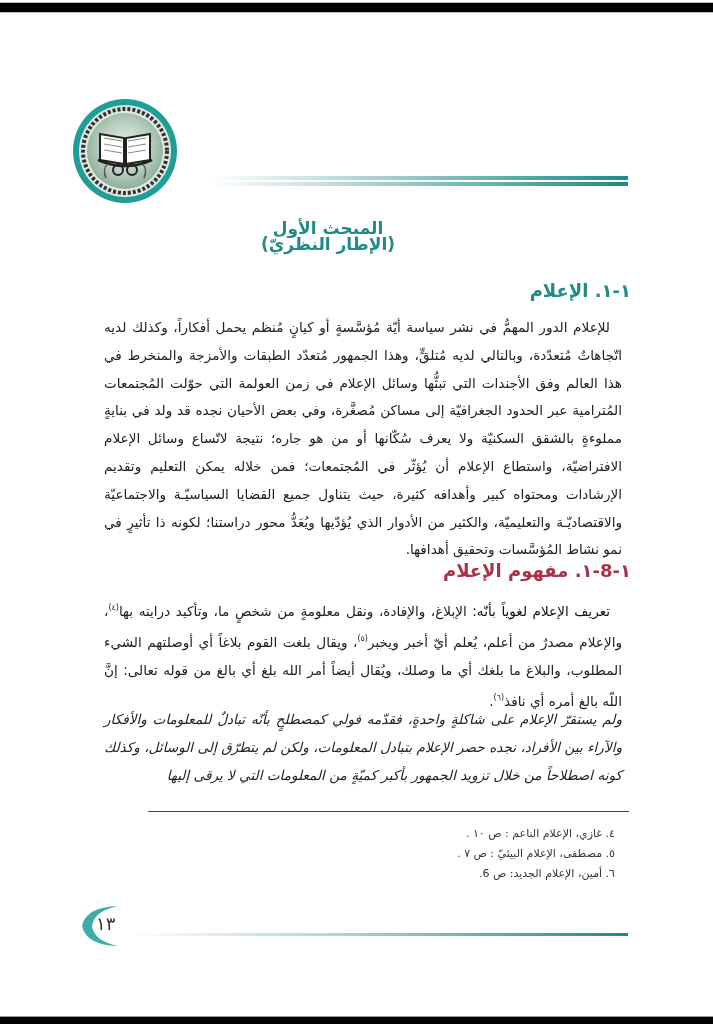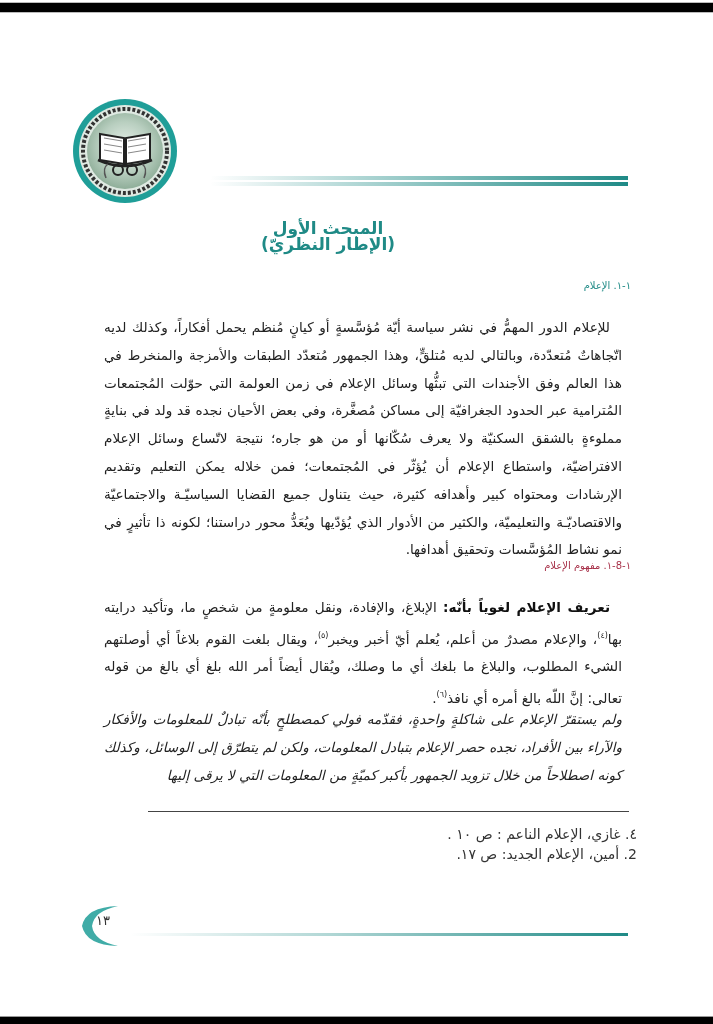--- a/index.html
+++ b/index.html
@@ -27,46 +27,46 @@
       height: 4px; margin-bottom: 2px;
       background: linear-gradient(to right, rgba(31,140,135,0) 0%, rgba(31,140,135,0.35) 35%, #1f8a86 100%);
     }
     .title {
       position: absolute; left: 0; width: 656px; text-align: center;
       color: #1f8a86; font-weight: bold; font-size: 17px; direction: rtl;
     }
     .title.t1 { top: 218px; }
     .title.t2 { top: 234px; }
     .section-head {
-      position: absolute; right: 82px; direction: rtl; font-size: 10px; font-weight: normal;
+      position: absolute; right: 82px; direction: rtl; font-size: 18px; font-weight: bold;
     }
     .section-head.s1 { top: 280px; color: #1f8a86; }
     .section-head.s2 { top: 560px; color: #a8324a; }
     .para {
       position: absolute; left: 88px; width: 550px; direction: rtl; text-align: justify;
       font-size: 13.6px; line-height: 27.8px; color: #222;
     }
     .para p { margin: 16px; text-indent: 12px; text-align-last: right; }
     .p1 { top: 298px; }
     .p2 { top: 578px; }
     .p3 { top: 690px; font-style: italic; }
-    .bold { font-weight: bold; color: #111; }
+    .bold { font-weight: normal; color: #111; }
     sup { font-size: 8px; }
     .fn-rule {
       position: absolute; left: 148px; top: 811px; width: 481px; height: 1px; background: #444;
     }
     .footnotes {
-      position: absolute; right: 76px; top: 824px; direction: rtl; font-size: 14px; line-height: 20px; color: #333; margin-left: 44px;
+      position: absolute; right: 98px; top: 824px; direction: rtl; font-size: 11px; line-height: 20px; color: #333; margin-left: 44px;
     }
     .footnotes div { text-align: right; }
     .footer-arc {
       position: absolute; left: 78px; top: 903px; width: 80px; height: 46px;
     }
     .page-number {
-      position: absolute; left: 96px; top: 913px; font-size: 13px; color: #333; direction: rtl;
+      position: absolute; left: 96px; top: 913px; font-size: 18px; color: #333; direction: rtl;
     }
     .footer-rule {
       position: absolute; left: 130px; top: 933px; width: 498px; height: 8px;
     }
     .footer-rule div {
       height: 3px; margin-bottom: 2px;
       background: linear-gradient(to right, rgba(31,140,135,0) 0%, rgba(31,140,135,0.35) 40%, #1f8a86 100%);
     }
   </style>
 </head>
@@ -116,21 +116,22 @@
 </div>
 
 <div class="para p3">
   <p style="text-indent:0">ولم يستقرّ الإعلام على شاكلةٍ واحدةٍ، فقدّمه فولي كمصطلحٍ بأنّه تبادلٌ للمعلومات والأفكار والآراء بين الأفراد، نجده حصر الإعلام بتبادل المعلومات، ولكن لم يتطرّق إلى الوسائل، وكذلك كونه اصطلاحاً من خلال تزويد الجمهور بأكبر كميّةٍ من المعلومات التي لا يرقى إليها</p>
 </div>
 
 <div class="fn-rule"></div>
 
 <div class="footnotes">
   <div>٤. غازي، الإعلام الناعم : ص ١٠ .</div>
-  <div>2. أمين، الإعلام الجديد: ص ١٧.</div>
+  <div>٥. مصطفى، الإعلام البيئيّ : ص ٧ .</div>
+  <div>٦. أمين، الإعلام الجديد: ص 6.</div>
 </div>
 
 <svg class="footer-arc" viewBox="0 0 80 46">
   <path d="M40 3 Q8 4 4 23 Q8 42 40 43 Q16 38 14 23 Q16 8 40 3 Z" fill="#1f9e98" opacity="0.85"></path>
 </svg>
 <div class="page-number">١٣</div>
 <div class="footer-rule">
     <div></div>
   </div>
 

